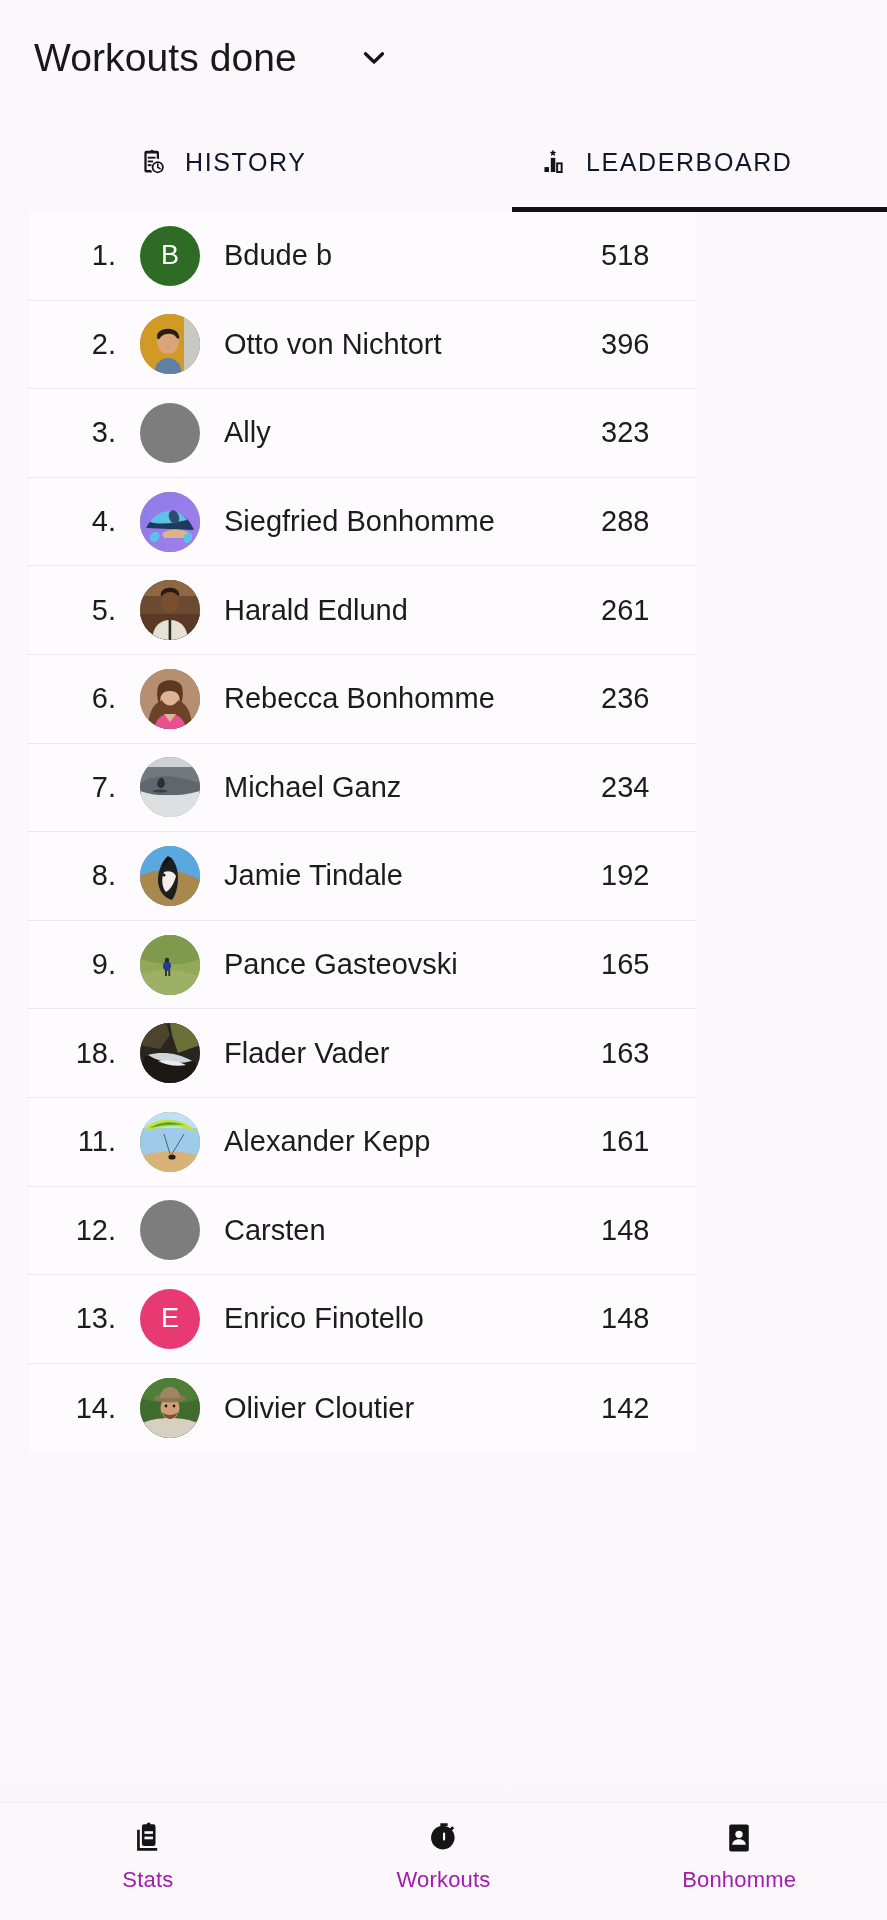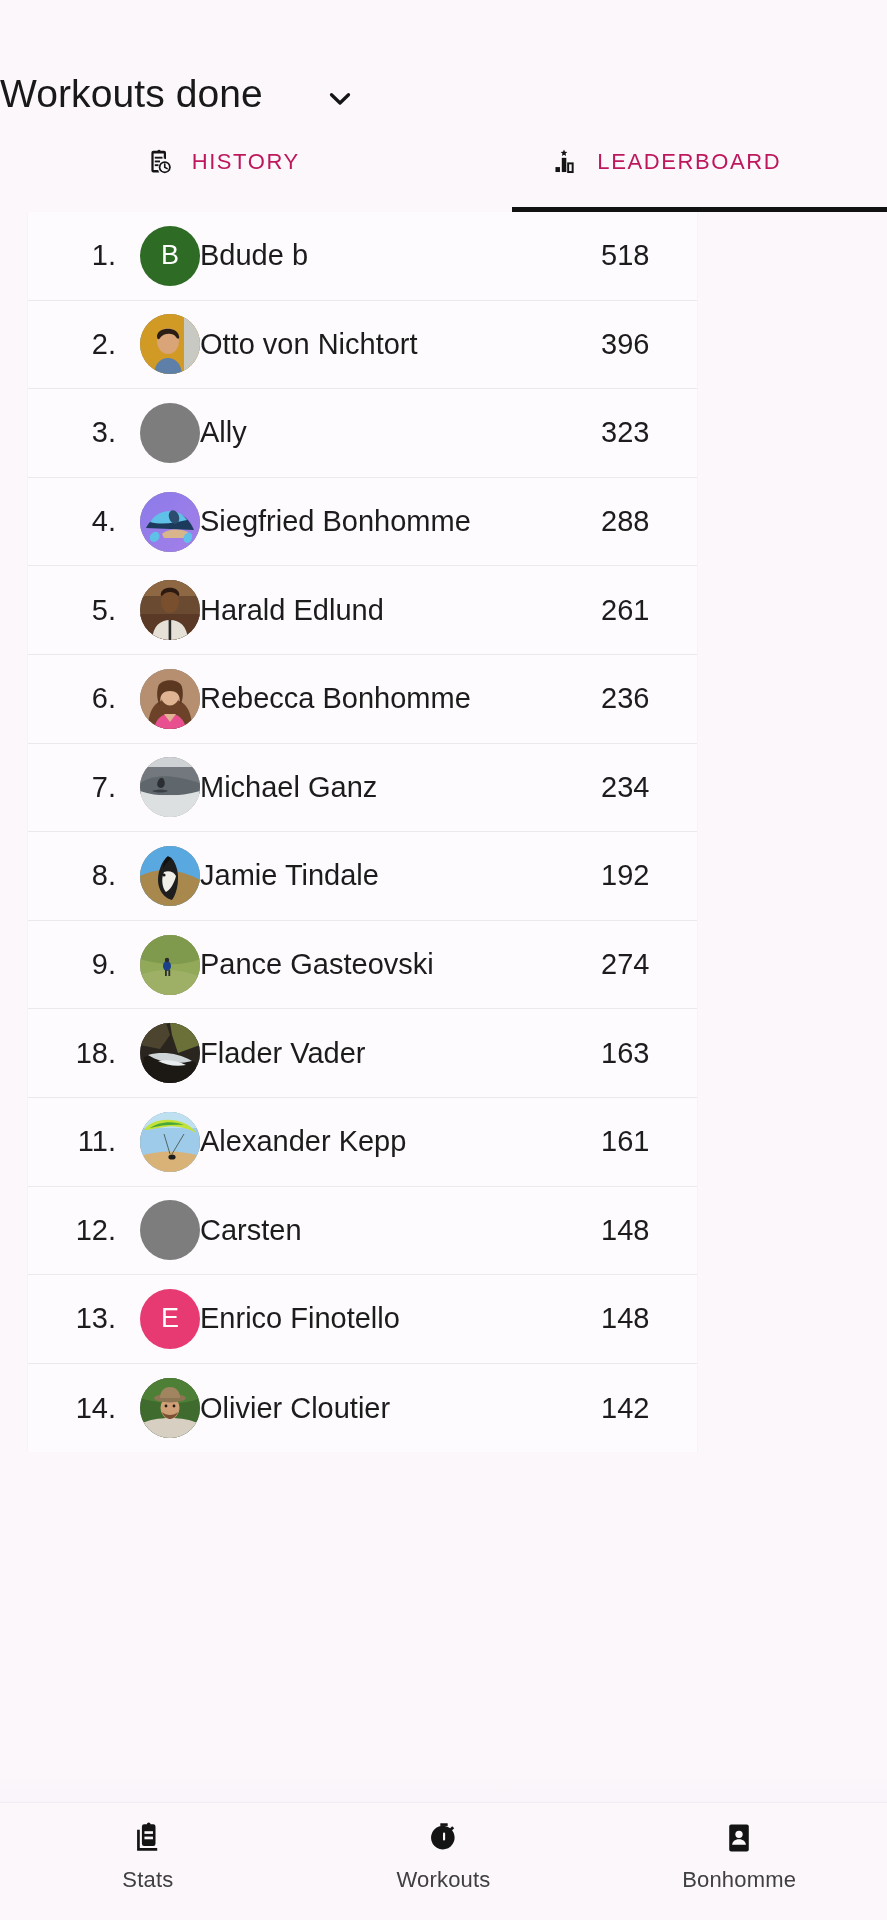--- a/index.html
+++ b/index.html
@@ -17,21 +17,22 @@
     width: 887px;
     height: 1920px;
     background: #fbf7fb;
     overflow: hidden;
   }
 
   
   .header {
     height: 116px;
     display: flex;
-    align-items: flex-end;
+    align-items: center;
+    padding-left: 34px;
     gap: 38px;
   }
   .header-title {
     font-size: 39px;
     color: #191919;
     letter-spacing: 0.1px;
     font-weight: 400;
   }
   .chev {
     margin-left: 22px;
@@ -51,23 +52,23 @@
   .tab {
     flex: 1 1 50%;
     display: flex;
     align-items: center;
     justify-content: center;
     gap: 18px;
     position: relative;
     padding-bottom: 4px;
   }
   .tab-label {
-    font-size: 22px;
+    font-size: 25px;
     letter-spacing: 1.6px;
-    color: #be185d;
+    color: #0f172a;
     font-weight: 500;
   }
   .tab-icon { display: inline-flex; align-items: center; }
   .tab.active::after {
     content: "";
     position: absolute;
     left: 68px;
     right: -120px;
     bottom: 0;
     height: 5px;
@@ -123,20 +124,21 @@
     line-height: 1;
     font-weight: 400;
     position: relative;
     z-index: 3;
   }
   .avatar svg { position: absolute; inset: 0; width: 100%; height: 100%; }
 
   .pname {
     font-size: 29px;
     color: #1c1c1c;
+    margin-left: 24px;
     flex: 1 1 auto;
     white-space: nowrap;
     overflow: hidden;
   }
   .score {
     font-size: 29px;
     color: #1c1c1c;
     padding-right: 30px;
     flex: none;
     text-align: left;
@@ -156,21 +158,21 @@
   }
   .nav-item {
     flex: 1 1 33.33%;
     display: flex;
     flex-direction: column;
     align-items: center;
     gap: 12px;
   }
   .nav-label {
     font-size: 22px;
-    color: #404040;
+    color: #a21caf;
     font-weight: 500;
     letter-spacing: 0.2px;
   }
   .nav-icon { display: inline-flex; }
   .fade {
     position: absolute;
     left: 0; right: 0;
     bottom: 118px;
     height: 26px;
     background: linear-gradient(to bottom, rgba(251,247,251,0), rgba(248,244,249,0.95));
@@ -342,21 +344,21 @@
       <rect width="60" height="60" fill="#93a95a"></rect>
       <path d="M0 0h60v24c-20 8-40 6-60 0z" fill="#7f9a4c"></path>
       <path d="M0 40c20-8 42-6 60 2v18H0z" fill="#9db066"></path>
       <ellipse cx="27" cy="31" rx="4" ry="5" fill="#1c3f8a"></ellipse>
       <circle cx="27" cy="25" r="2.2" fill="#2b2b2b"></circle>
       <rect x="25" y="35" width="1.8" height="6" fill="#2e2e2e"></rect>
       <rect x="28.4" y="35" width="1.8" height="6" fill="#2e2e2e"></rect>
     </svg>
           </div>
           <div class="pname">Pance Gasteovski</div>
-          <div class="score">274</div>
+          <div class="score">165</div>
         </div>
         <div class="row">
           <div class="rank">18.</div>
           <div class="avatar">
     <svg viewBox="0 0 60 60" preserveAspectRatio="none">
       <rect width="60" height="60" fill="#2a261f"></rect>
       <path d="M0 0h26l4 12-10 14L0 22z" fill="#4d4430"></path>
       <path d="M30 0h30v22l-22 8-6-18z" fill="#6a7038"></path>
       <path d="M4 34c14-6 34-4 52 6v20H0z" fill="#1c1915"></path>
       <path d="M8 32c14-4 30-2 44 6-14 4-32 2-44-6z" fill="#cfd4d6"></path>

